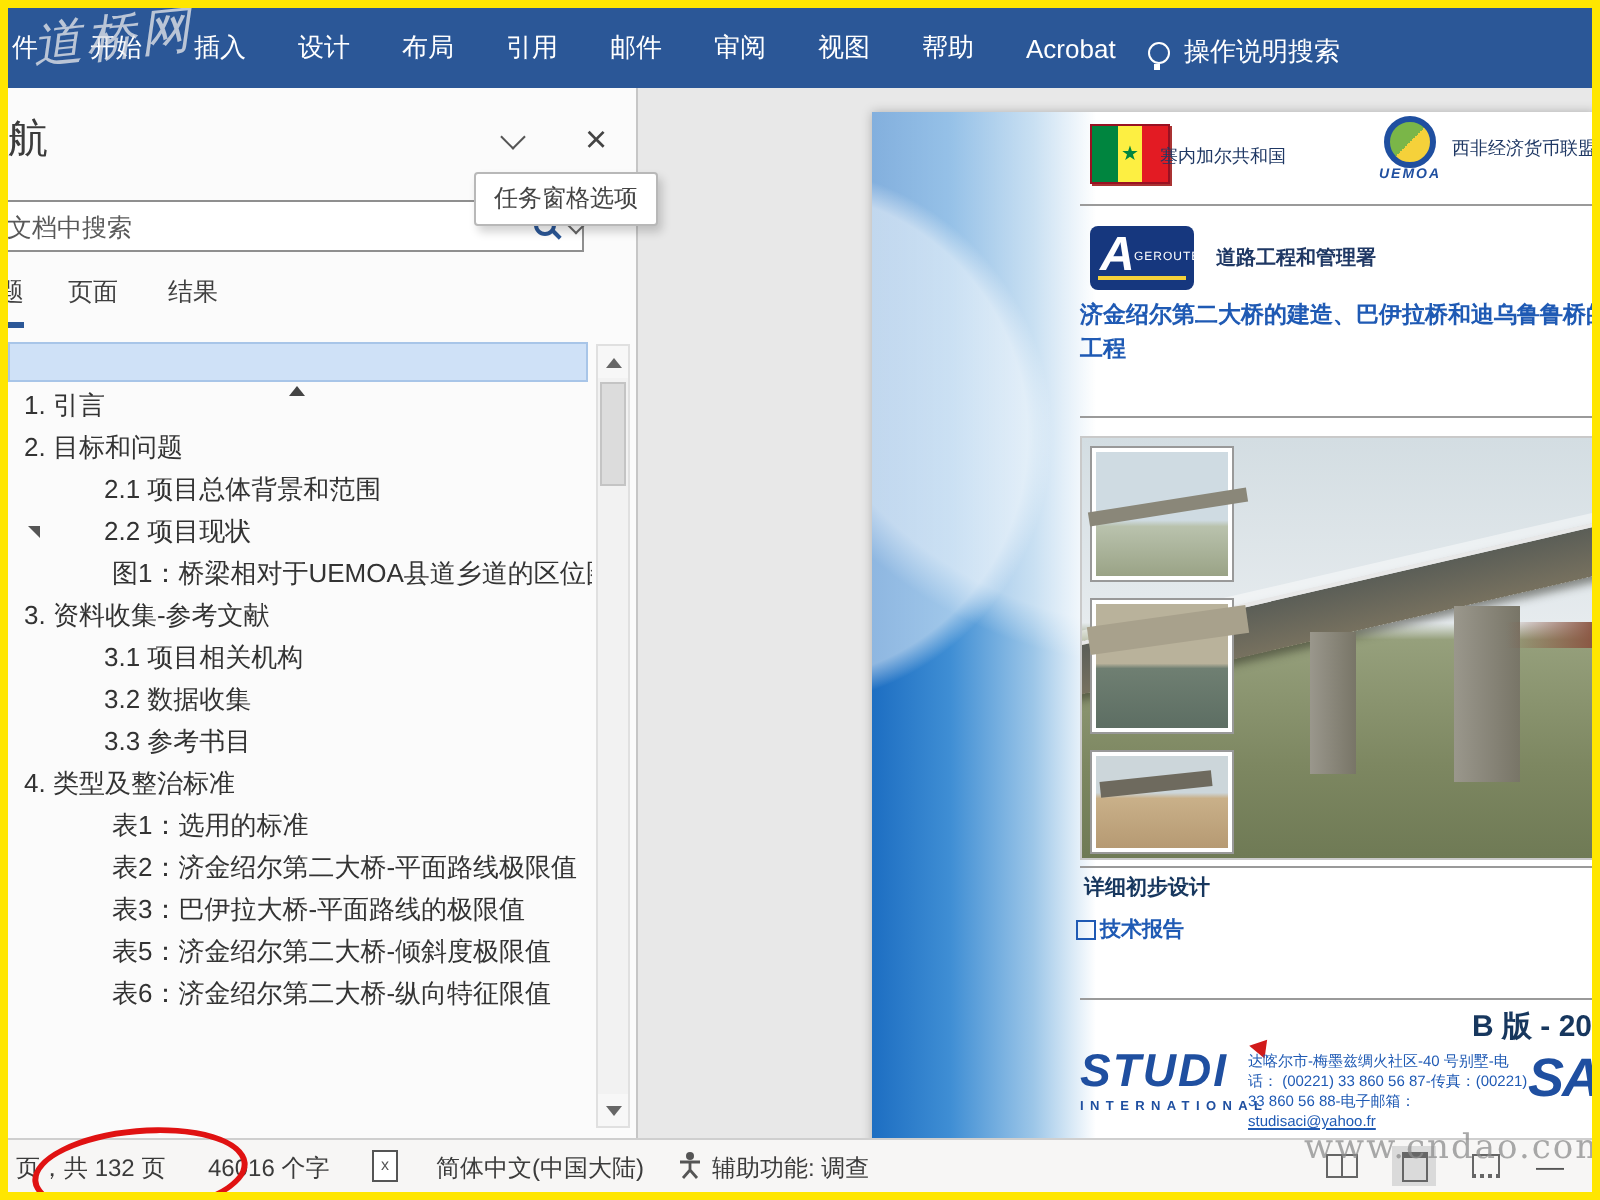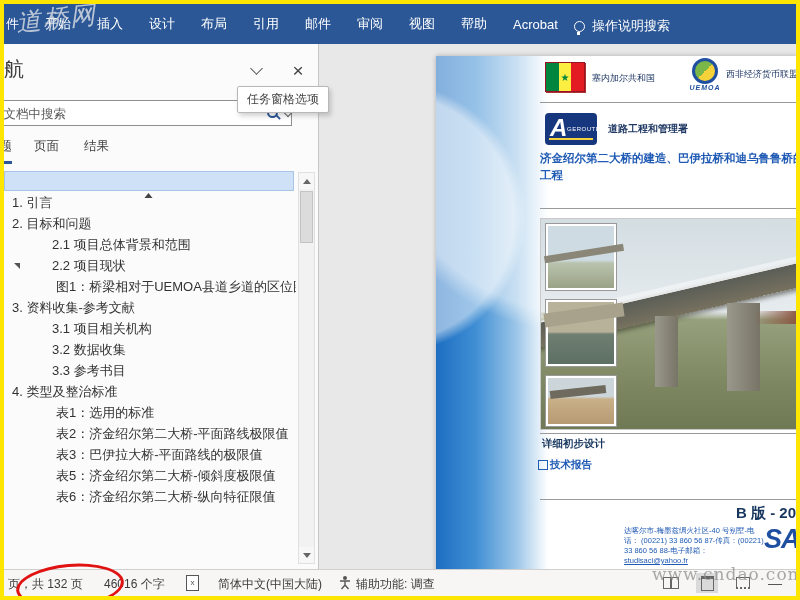--- a/index.html
+++ b/index.html
@@ -195,21 +195,21 @@
 
     <div class="docarea">
       <div class="page">
         <div class="cover-band"></div>
 
         <div class="flag">
             <span class="g"></span>
             <span class="y">★</span>
             <span class="r"></span>
           </div>
-        <div class="small-lbl" style="left:156px;top:16px;">塞内加尔共和国</div>
+        <div class="small-lbl" style="left:144px;top:16px;">塞内加尔共和国</div>
 
         <div class="uemoa">
           <div class="ball"></div>
           <div class="nm">UEMOA</div>
         </div>
         <div class="small-lbl" style="left:290px;top:12px;">西非经济货币联盟</div>
 
         <div class="hline" style="top:46px;"></div>
 
         <div class="ageroute">
@@ -245,20 +245,24 @@
         <div class="hline" style="top:377px;"></div>
         <div class="design-lbl">详细初步设计</div>
         <div class="report-row">
           <span class="cbox"></span>
           <span>技术报告</span>
         </div>
 
         <div class="hline" style="top:443px;"></div>
         <div class="version-lbl">B 版 - 2013</div>
 
+        <div class="studi">
+          <div class="big">STUDI</div>
+          <div class="sub">INTERNATIONAL</div>
+        </div>
         <div class="address">
           <span>达喀尔市-梅墨兹绸火社区-40 号别墅-电话：</span>
           <span>(00221) 33 860 56 87-传真：(00221) 33 860 56</span>
           <span>88-电子邮箱：</span><span class="email">studisaci@yahoo.fr</span>
         </div>
         <div class="partner">SA</div>
       </div>
     </div>
 
     <div class="statusbar">

